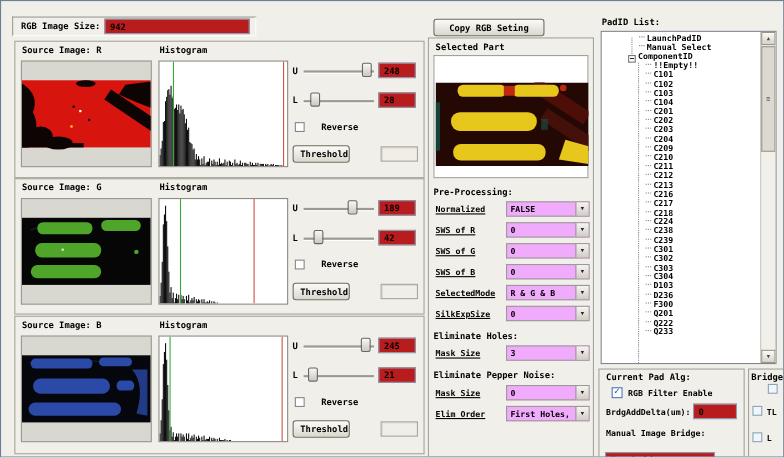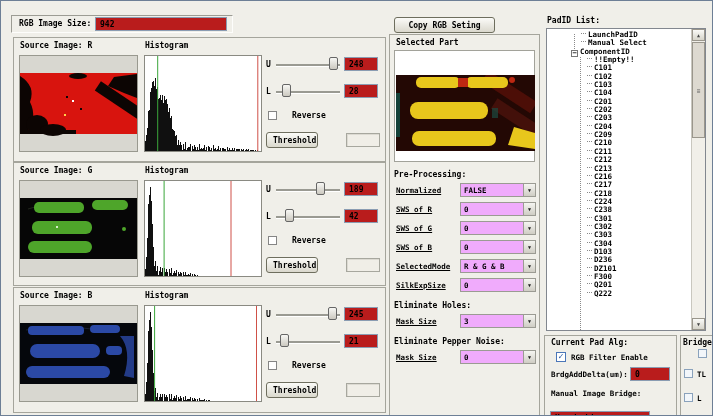--- a/index.html
+++ b/index.html
@@ -516,20 +516,27 @@
           </div>
         </div>
         <div class="mtitle">Eliminate Pepper Noise:</div>
         <div class="mrow">
           <span class="mlbl">Mask Size</span>
       <div class="combo">
         <span class="cval">0</span>
         <span class="arr">▼</span>
           </div>
         </div>
+        <div class="mrow">
+          <span class="mlbl">Elim Order</span>
+      <div class="combo">
+        <span class="cval">First Holes,</span>
+        <span class="arr">▼</span>
+          </div>
+        </div>
       </div>
   </div>
 
   <span class="lbl" style="left:546px;top:15px">PadID List:</span>
   <div class="treebox">
     <div class="treecontent" id="tree-content">
         <div class="vline" style="left: 25px; top: 3px; height: 21px;"></div>
         <div class="vline" style="left: 31px; top: 26px; height: 273px;"></div>
         <div class="trow root"><span class="hconn"></span><span>LaunchPadID</span></div>
         <div class="trow root"><span class="hconn"></span><span>Manual Select</span></div>
@@ -546,30 +553,31 @@
         <div class="trow child"><span class="hconn"></span><span>C209</span></div>
         <div class="trow child"><span class="hconn"></span><span>C210</span></div>
         <div class="trow child"><span class="hconn"></span><span>C211</span></div>
         <div class="trow child"><span class="hconn"></span><span>C212</span></div>
         <div class="trow child"><span class="hconn"></span><span>C213</span></div>
         <div class="trow child"><span class="hconn"></span><span>C216</span></div>
         <div class="trow child"><span class="hconn"></span><span>C217</span></div>
         <div class="trow child"><span class="hconn"></span><span>C218</span></div>
         <div class="trow child"><span class="hconn"></span><span>C224</span></div>
         <div class="trow child"><span class="hconn"></span><span>C238</span></div>
+        <div class="trow child"><span class="hconn"></span><span>C239</span></div>
         <div class="trow child"><span class="hconn"></span><span>C301</span></div>
         <div class="trow child"><span class="hconn"></span><span>C302</span></div>
         <div class="trow child"><span class="hconn"></span><span>C303</span></div>
         <div class="trow child"><span class="hconn"></span><span>C304</span></div>
         <div class="trow child"><span class="hconn"></span><span>D103</span></div>
         <div class="trow child"><span class="hconn"></span><span>D236</span></div>
-        <div class="trow child"><span class="hconn"></span><span>DZ101</span></div>
         <div class="trow child"><span class="hconn"></span><span>F300</span></div>
         <div class="trow child"><span class="hconn"></span><span>Q201</span></div>
         <div class="trow child"><span class="hconn"></span><span>Q222</span></div>
+        <div class="trow child"><span class="hconn"></span><span>Q233</span></div>
       </div>
     <div class="vsb">
       <div class="sbtn" style="top:0"><span>▲</span></div>
       <div class="sthumb">
           <span>≡</span>
         </div>
       <div class="sbtn" style="bottom:0"><span>▼</span></div>
     </div>
   </div>
 

